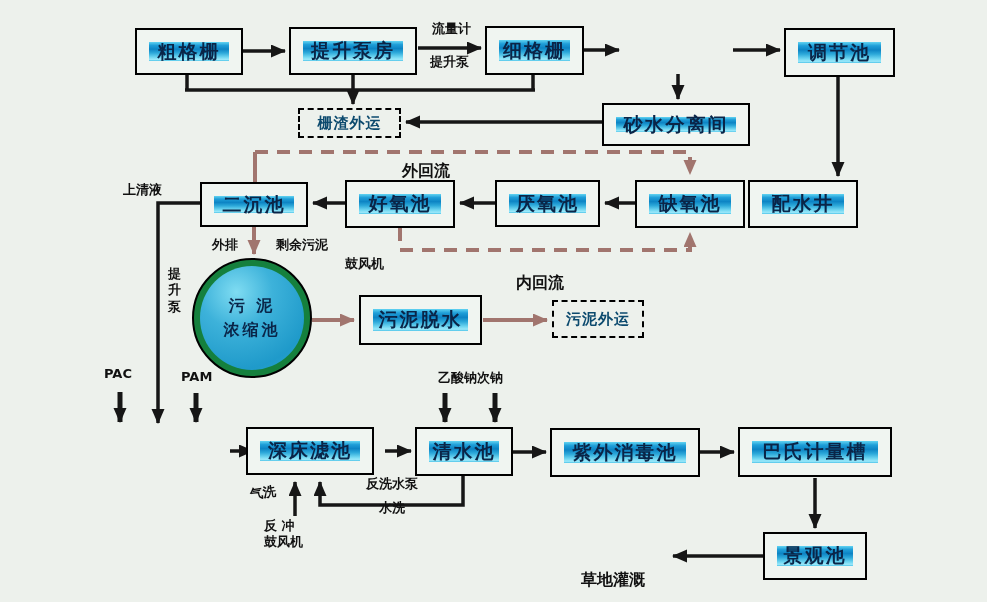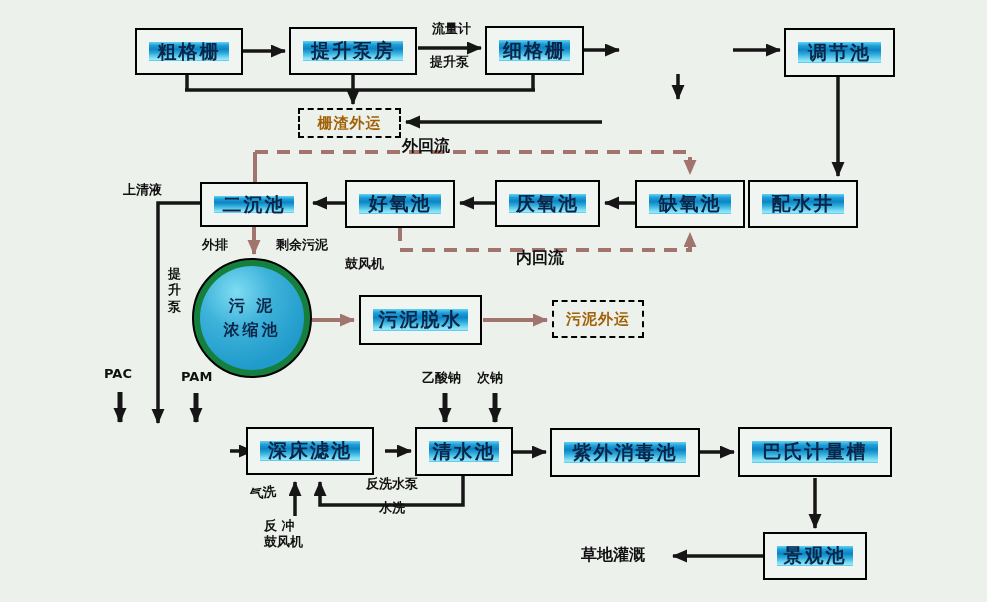--- a/index.html
+++ b/index.html
@@ -7,29 +7,29 @@
   #stage{position:relative;width:987px;height:602px;background:#edf1ec;overflow:hidden;}
   svg.wires{position:absolute;left:0;top:0;z-index:1;}
   .node{position:absolute;z-index:2;background:#f0f5f1;border:2px solid #000;
         box-sizing:border-box;padding:12px;display:flex;}
   .node-fill{flex:1;display:flex;align-items:center;justify-content:center;
         background:linear-gradient(180deg,#62d4f2 0%,#1f9ed8 18%,#0d84c4 38%,
                    #2da9da 58%,#6fd6f1 80%,#9ae8fa 92%,#4cc3e8 100%);
         color:#0a2548;font-weight:bold;font-size:19px;letter-spacing:2px;white-space:nowrap;}
   .dashed-node{position:absolute;z-index:2;border:2px dashed #000;box-sizing:border-box;
         display:flex;align-items:center;justify-content:center;background:transparent;
-        color:#a16207;font-weight:bold;font-size:15px;letter-spacing:1px;white-space:nowrap;}
+        color:#0c4a6e;font-weight:bold;font-size:15px;letter-spacing:1px;white-space:nowrap;}
   .circle-node{position:absolute;z-index:2;width:120px;height:120px;border-radius:50%;
         background:#15803d;border:2px solid #000;box-sizing:border-box;padding:6px;}
   .circle-fill{width:100%;height:100%;border-radius:50%;
         background:radial-gradient(circle at 35% 25%,#7fdcf2 0%,#3db2da 35%,#1f9aca 75%,#2aa5d3 100%);
         display:flex;flex-direction:column;align-items:center;justify-content:center;
         color:#0a2548;font-weight:bold;font-size:16px;letter-spacing:3px;line-height:1.5;}
   .lbl{position:absolute;z-index:3;color:#111;font-weight:bold;font-size:13px;white-space:nowrap;}
-  .lbl-lg{font-size:16px;}
+  .lbl-lg{font-size:16px;margin-top:25px;}
   .v-label{width:15px;word-break:break-all;line-height:1.25;white-space:normal;}
   .tilt{transform:rotate(-8deg);}
 </style>
 </head>
 <body>
 
 <div id="stage">
 
   <svg class="wires" width="987" height="602" viewBox="0 0 987 602">
     <defs>
@@ -104,20 +104,25 @@
   <div class="node" style="left:485px;top:26px;width:99px;height:49px">
     <div class="node-fill">
         <span>细格栅</span>
       </div>
   </div>
   <div class="node" style="left:784px;top:28px;width:111px;height:49px">
     <div class="node-fill">
         <span>调节池</span>
       </div>
   </div>
+  <div class="node" style="left:602px;top:103px;width:148px;height:43px">
+    <div class="node-fill">
+        <span>砂水分离间</span>
+      </div>
+  </div>
   <div class="dashed-node" style="left:298px;top:108px;width:103px;height:30px">
     <span>栅渣外运</span>
   </div>
 
   <div class="node" style="left:200px;top:182px;width:108px;height:45px">
     <div class="node-fill">
         <span>二沉池</span>
       </div>
   </div>
   <div class="node" style="left:345px;top:180px;width:110px;height:48px">
@@ -179,28 +184,28 @@
   <div class="node" style="left:763px;top:532px;width:104px;height:48px">
     <div class="node-fill">
         <span>景观池</span>
       </div>
   </div>
 
   <span class="lbl" style="left:432px;top:20px">流量计</span>
   <span class="lbl" style="left:430px;top:53px">提升泵</span>
   <span class="lbl lbl-lg" style="left:402px;top:136px">外回流</span>
   <span class="lbl" style="left:123px;top:181px">上清液</span>
-  <span class="lbl" style="left:202px;top:236px">外排</span>
+  <span class="lbl" style="left:212px;top:236px">外排</span>
   <span class="lbl" style="left:276px;top:236px">剩余污泥</span>
   <span class="lbl" style="left:345px;top:255px">鼓风机</span>
   <span class="lbl lbl-lg" style="left:516px;top:248px">内回流</span>
   <span class="lbl v-label" style="left:168px;top:266px">提升泵</span>
   <span class="lbl" style="left:104px;top:366px">PAC</span>
   <span class="lbl" style="left:181px;top:369px">PAM</span>
-  <span class="lbl" style="left:422px;top:369px">乙酸钠</span>
+  <span class="lbl" style="left:438px;top:369px">乙酸钠</span>
   <span class="lbl" style="left:477px;top:369px">次钠</span>
   <span class="lbl tilt" style="left:250px;top:484px">气洗</span>
   <span class="lbl" style="left:366px;top:475px">反洗水泵</span>
   <span class="lbl" style="left:379px;top:499px">水洗</span>
   <div class="lbl" style="left:264px;top:518px;line-height:1.25">
     <div>反 冲</div>
     <div>鼓风机</div>
   </div>
   <span class="lbl lbl-lg" style="left:581px;top:545px">草地灌溉</span>
 

